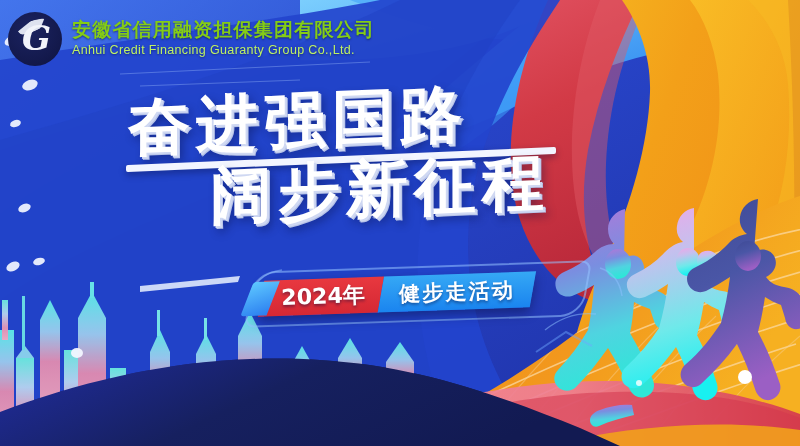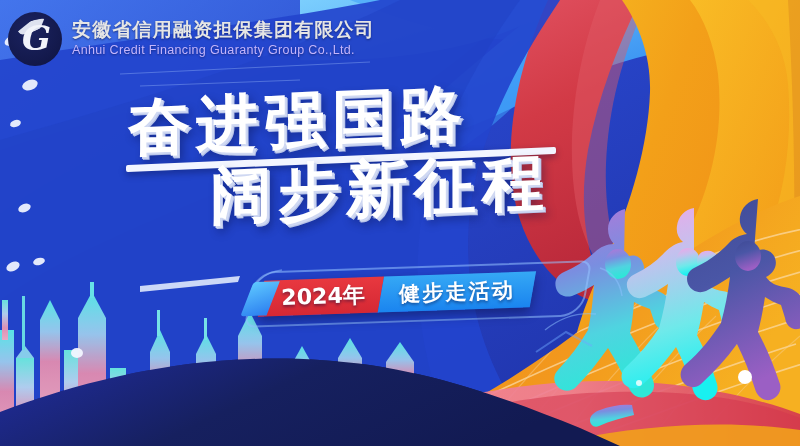--- a/index.html
+++ b/index.html
@@ -34,26 +34,26 @@
   }
   #logo-mark .swoosh{
     position:absolute;width:30px;height:11px;left:9px;top:9px;
     background:#e9edf8;border-radius:50%;
     transform:rotate(-24deg);
     clip-path:polygon(0 40%,55% 0,100% 25%,72% 100%,8% 95%);
     opacity:.95;
   }
   #logo-text{line-height:1.08;}
   #company-cn{
-    color:#e5e5e5;font-size:19px;font-weight:700;letter-spacing:1.2px;
+    color:#84cc16;font-size:19px;font-weight:700;letter-spacing:1.2px;
     text-shadow:0 1px 2px rgba(8,14,60,.55);
     white-space:nowrap;
   }
   #company-en{
-    color:#c4b5fd;font-size:12.5px;font-weight:400;letter-spacing:.35px;
+    color:#bef264;font-size:12.5px;font-weight:400;letter-spacing:.35px;
     margin-top:3px;white-space:nowrap;
     text-shadow:0 1px 2px rgba(8,14,60,.5);
   }
 
   
   #headline{position:absolute;z-index:45;left:0;top:84px;width:800px;}
   .hl-row{position:relative;white-space:nowrap;}
   .hl-text{
     display:inline-block;
     font-family:"DejaVu Sans","Liberation Sans",sans-serif;

